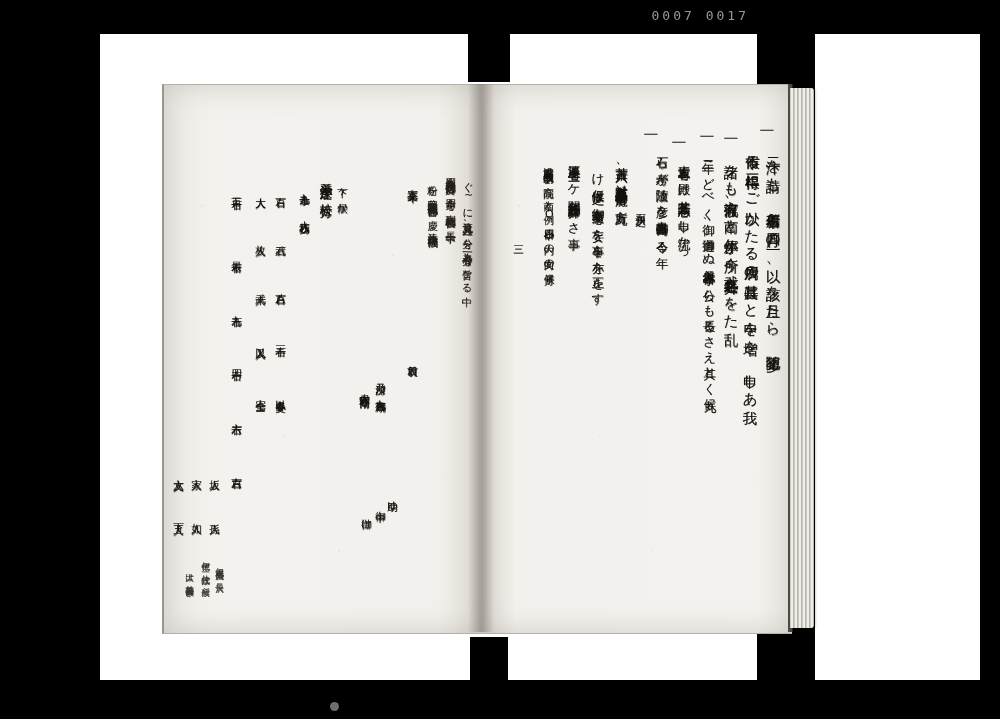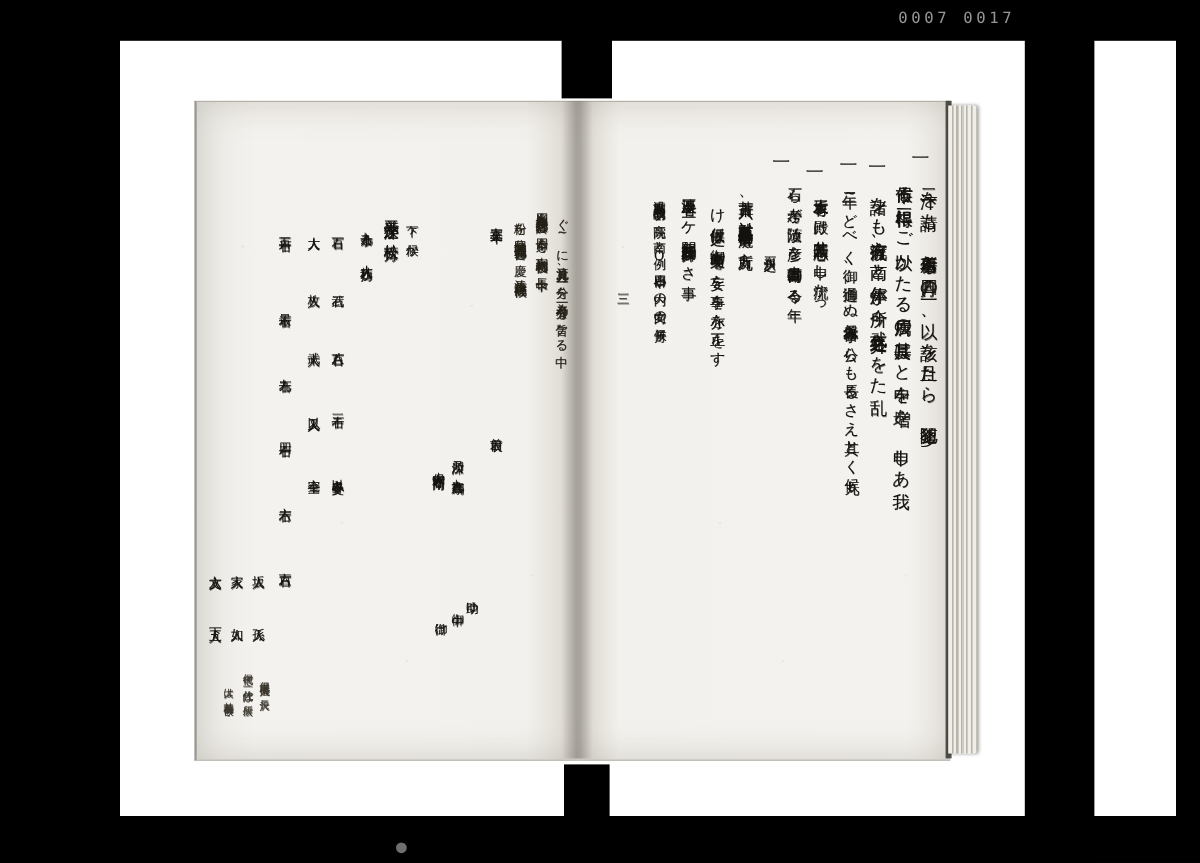--- a/index.html
+++ b/index.html
@@ -8,21 +8,21 @@
     background: #000;
   }
   body {
     width: 1000px;
     height: 719px;
     overflow: hidden;
     font-family: "DejaVu Sans", sans-serif;
   }
   #scan {
     position: relative;
-    width: 912px;
+    width: 815px;
     height: 719px;
     background: #000000;
   }
   
   .film-white {
     position: absolute;
     left: 18px;
     top: 30px;
     width: 962px;
     height: 650px;

